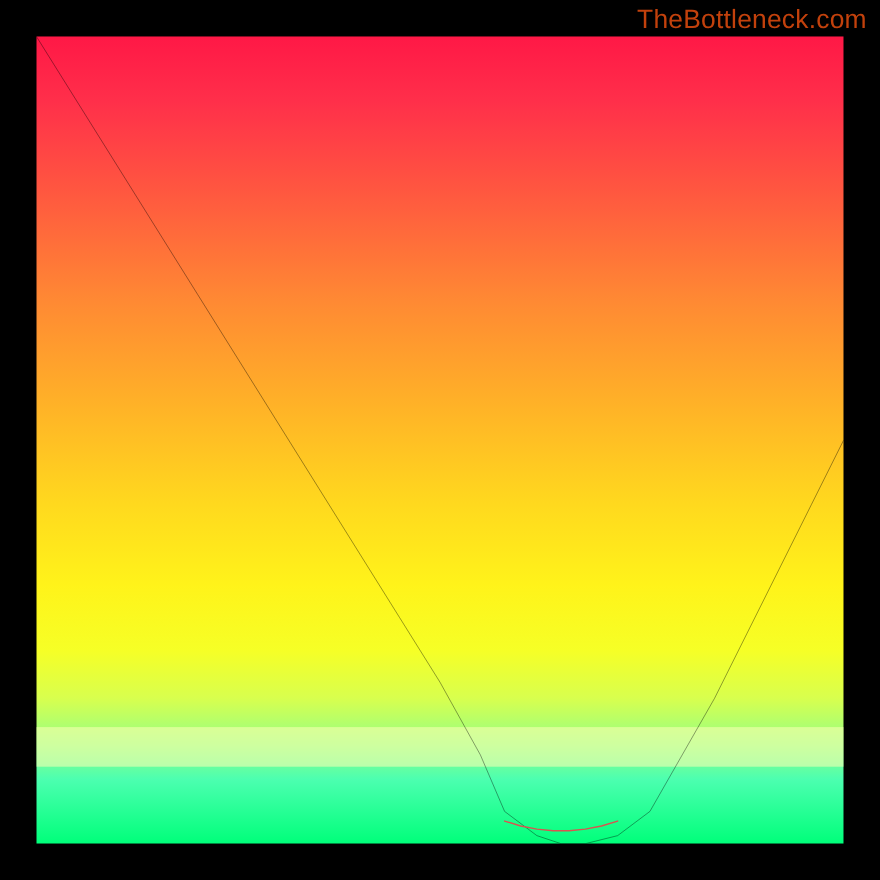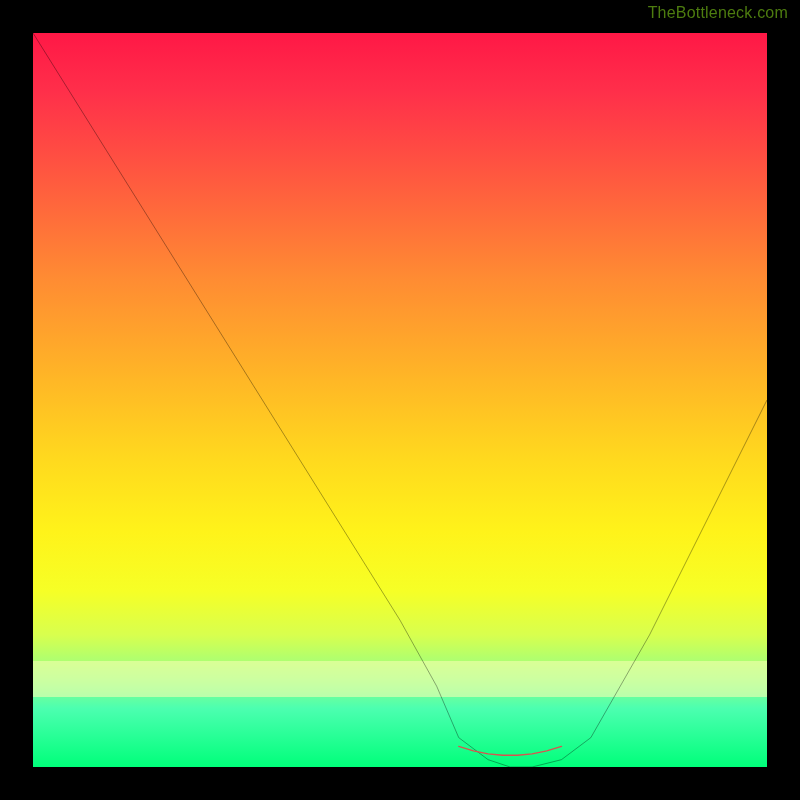--- a/index.html
+++ b/index.html
@@ -16,22 +16,22 @@
     left: 0;
     top: 0;
     width: 800px;
     height: 800px;
     background: #000;
   }
   .watermark {
     position: absolute;
     top: 4px;
     right: 12px;
-    color: #4d7c0f;
-    font-size: 16px;
+    color: #c2410c;
+    font-size: 24px;
     font-weight: 500;
     letter-spacing: 0.2px;
   }
   .plot-area {
     position: absolute;
     left: 33px;
     top: 33px;
     width: 734px;
     height: 734px;
     overflow: hidden;

